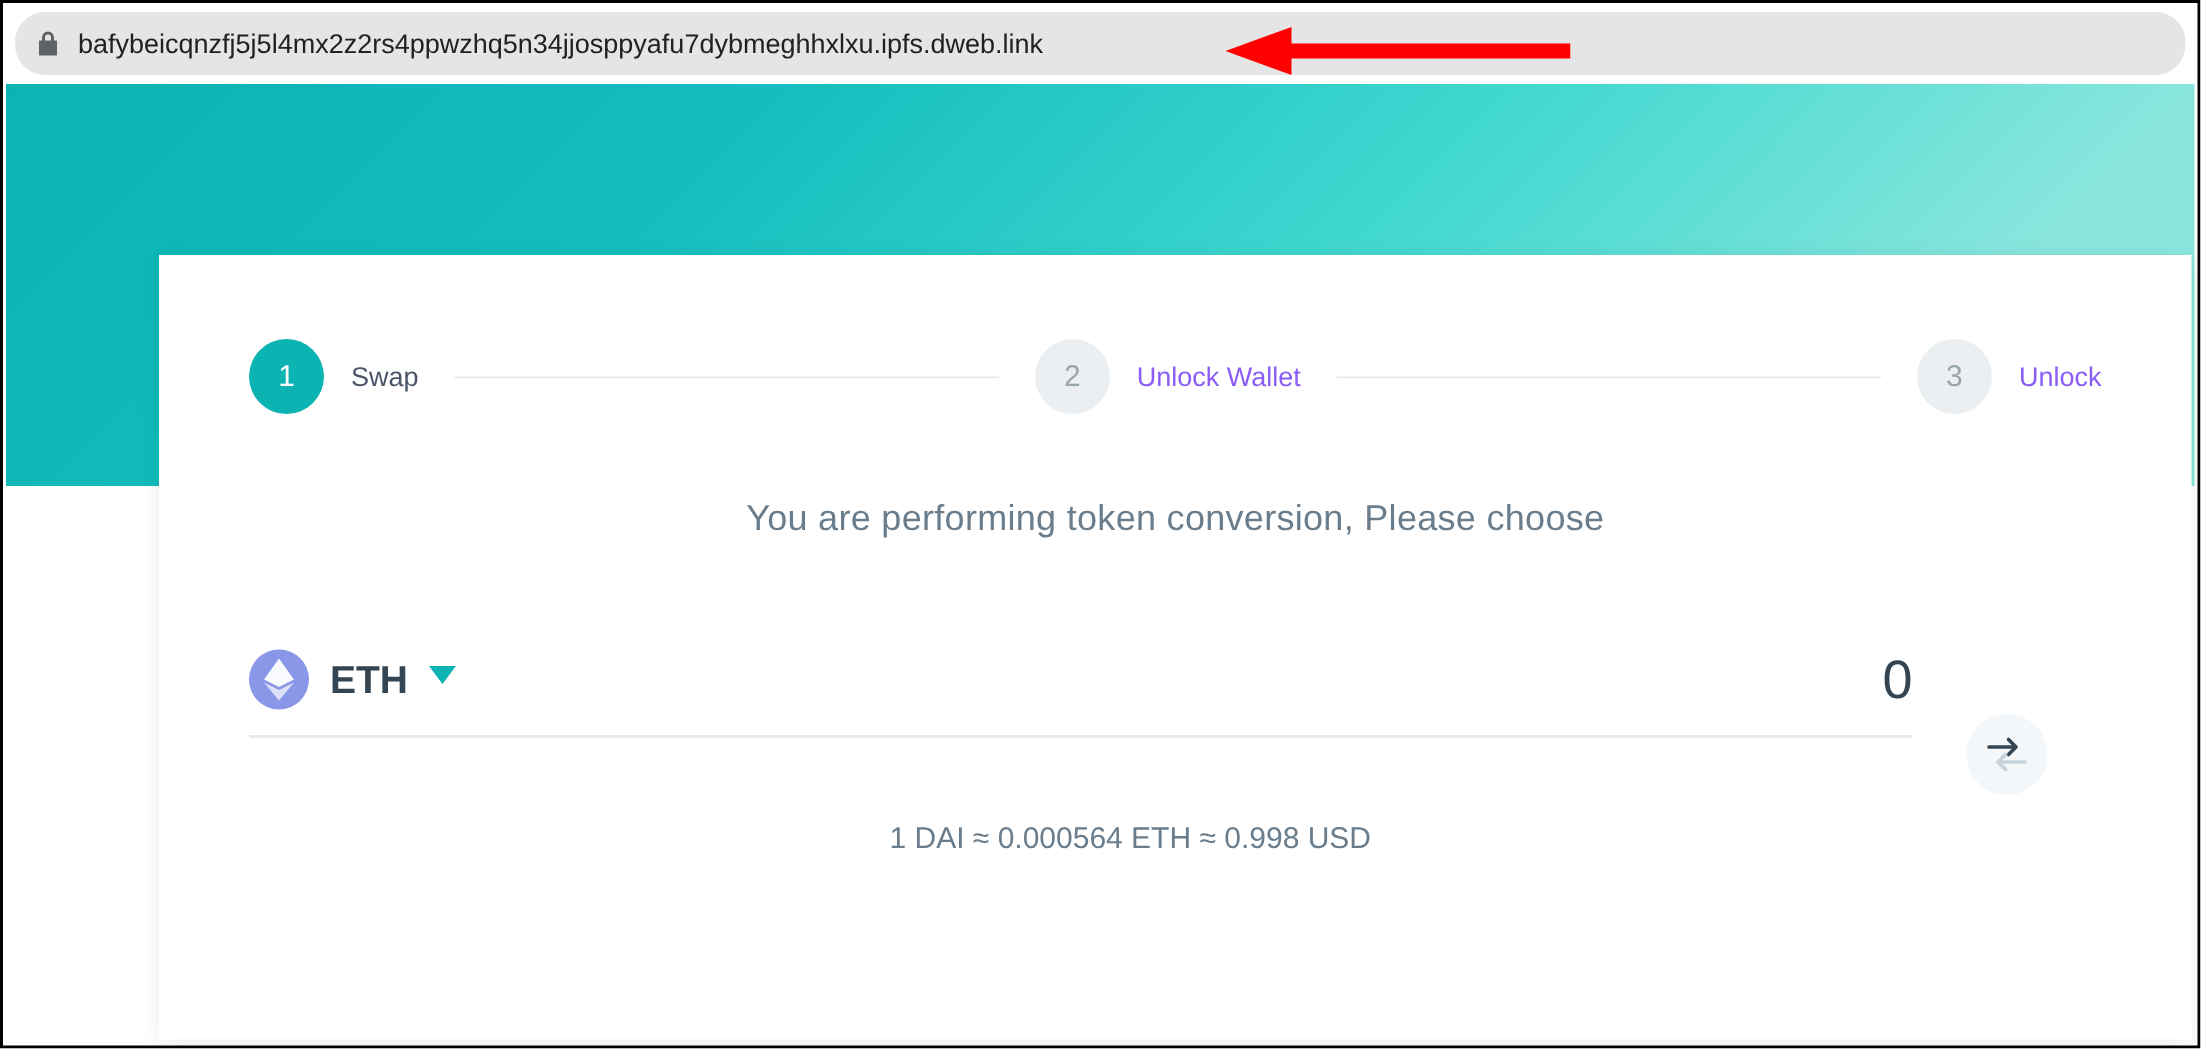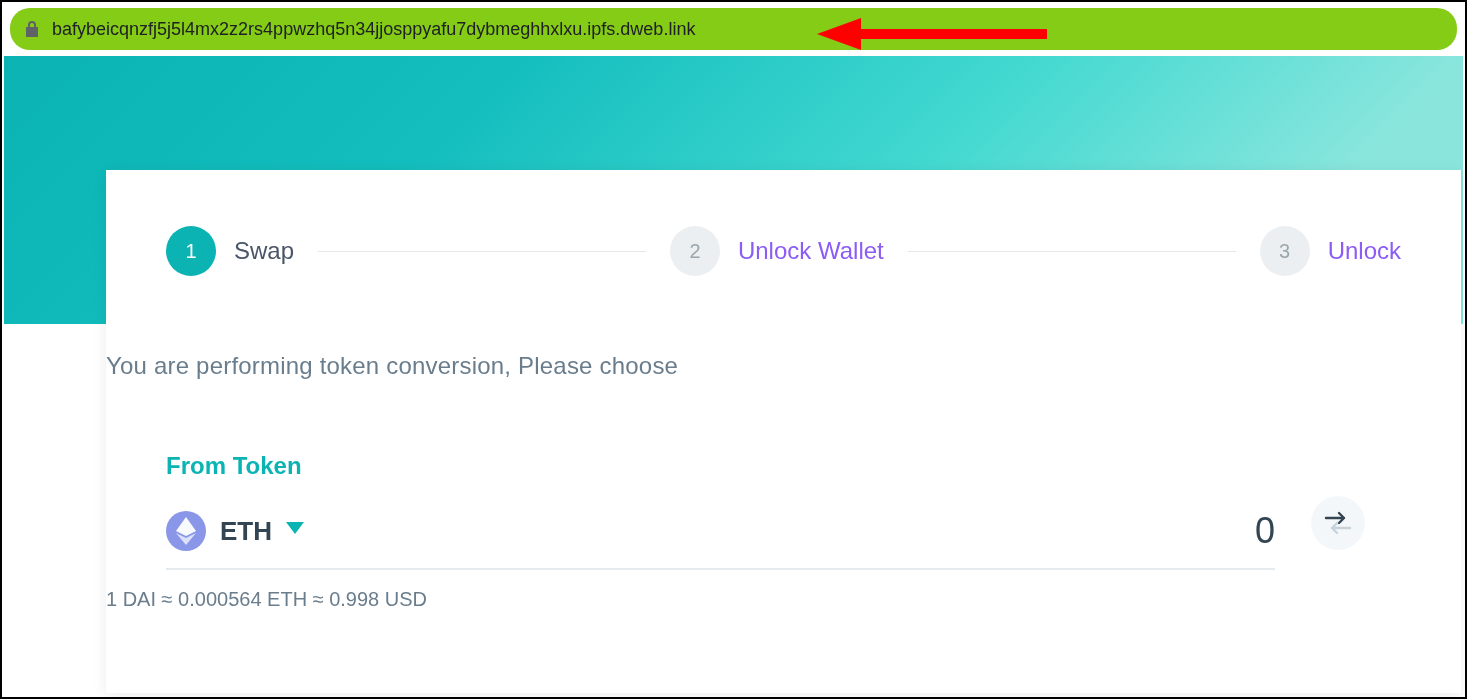--- a/index.html
+++ b/index.html
@@ -1,21 +1,21 @@
 <!DOCTYPE html>
 <html><head>
 <meta charset="utf-8">
 <style>
   *{box-sizing:border-box;margin:0;padding:0;font-family:"Segoe UI",Tahoma,Geneva,Verdana,sans-serif;}
   html,body{width:100%;height:100%;}
   body{background:#fff;}
   .frame{width:1467px;height:699px;border:2px solid #000;position:relative;overflow:hidden;}
 
   
-  .addr-bar{height:42px;background:#84cc16;border-radius:20px;margin:6px 8px 0 8px;display:flex;align-items:center;padding:0 14px;color:#202124;font-size:18px;}
+  .addr-bar{height:42px;background:#e5e5e5;border-radius:20px;margin:6px 8px 0 8px;display:flex;align-items:center;padding:0 14px;color:#202124;font-size:18px;}
   .addr-bar .lock{margin-right:12px;color:#5f6368;display:flex;align-items:center;}
   .addr-text{color:#202124;white-space:nowrap;}
 
   
   .arrow{position:absolute;left:815px;top:14px;pointer-events:none;}
   .arrow svg{display:block;}
 
   
   .banner{
     margin-top:6px;
@@ -37,30 +37,30 @@
   }
 
   
   .steps{display:flex;align-items:center;padding:56px 60px 0 60px;}
   .step{display:flex;align-items:center;gap:18px;}
   .step .num{
     width:50px;height:50px;border-radius:50%;display:flex;align-items:center;justify-content:center;
     font-size:20px;color:#fff;background:#0bb3b3;
   }
   .step.inactive .num{background:#eceff1;color:#9aa6ae;}
-  .step .lbl{font-size:24px;color:#4a5568;}
+  .step .lbl{font-size:18px;color:#4a5568;}
   .step.inactive .lbl{color:#8b5cf6;}
   .rule{flex:1;height:1px;background:#e4e8eb;margin:0 24px;}
 
   
   .intro{
-    text-align:left;
+    text-align:center;
     color:#6a7d8c;
     font-size:24px;
-    margin-top:76px;
+    margin-top:56px;
     letter-spacing:.2px;
   }
 
   .swap-row{
     display:flex;
     align-items:flex-start;
     padding:0 60px;
     margin-top:72px;
   }
   .col{flex:1;min-width:0;}
@@ -81,21 +81,21 @@
   .amount .ro{font-size:36px;color:#bfc9d1;}
 
   .swap-btn{
     width:54px;height:54px;border-radius:50%;background:#f3f7f9;
     display:flex;align-items:center;justify-content:center;
     margin:44px 36px 0 36px;
     flex:0 0 auto;
   }
 
   .rate{
-    text-align:left;color:#6a7d8c;font-size:20px;
+    text-align:center;color:#6a7d8c;font-size:20px;
     padding:18px 60px 0 0;
   }
 </style>
 </head>
 <body>
 
 <div class="frame">
 
   <div class="addr-bar">
     <span class="lock">
@@ -132,21 +132,20 @@
         <div class="num">3</div>
         <div class="lbl">Unlock</div>
       </div>
     </div>
 
     <div class="intro">You are performing token conversion, Please choose</div>
 
     <div class="swap-row">
 
       <div class="col">
-        <div class="col-title">From Token</div>
         <div class="token-line">
           <span class="token-badge token-eth">
             <svg width="20" height="28" viewBox="0 0 20 28">
               <polygon points="10,0 20,14 10,19 0,14" fill="#fff" opacity=".95"></polygon>
               <polygon points="10,21 20,16 10,28 0,16" fill="#fff" opacity=".7"></polygon>
             </svg>
           </span>
           <span class="token-sym">ETH</span>
           <span class="chev">
             <svg width="18" height="14" viewBox="0 0 18 14">

